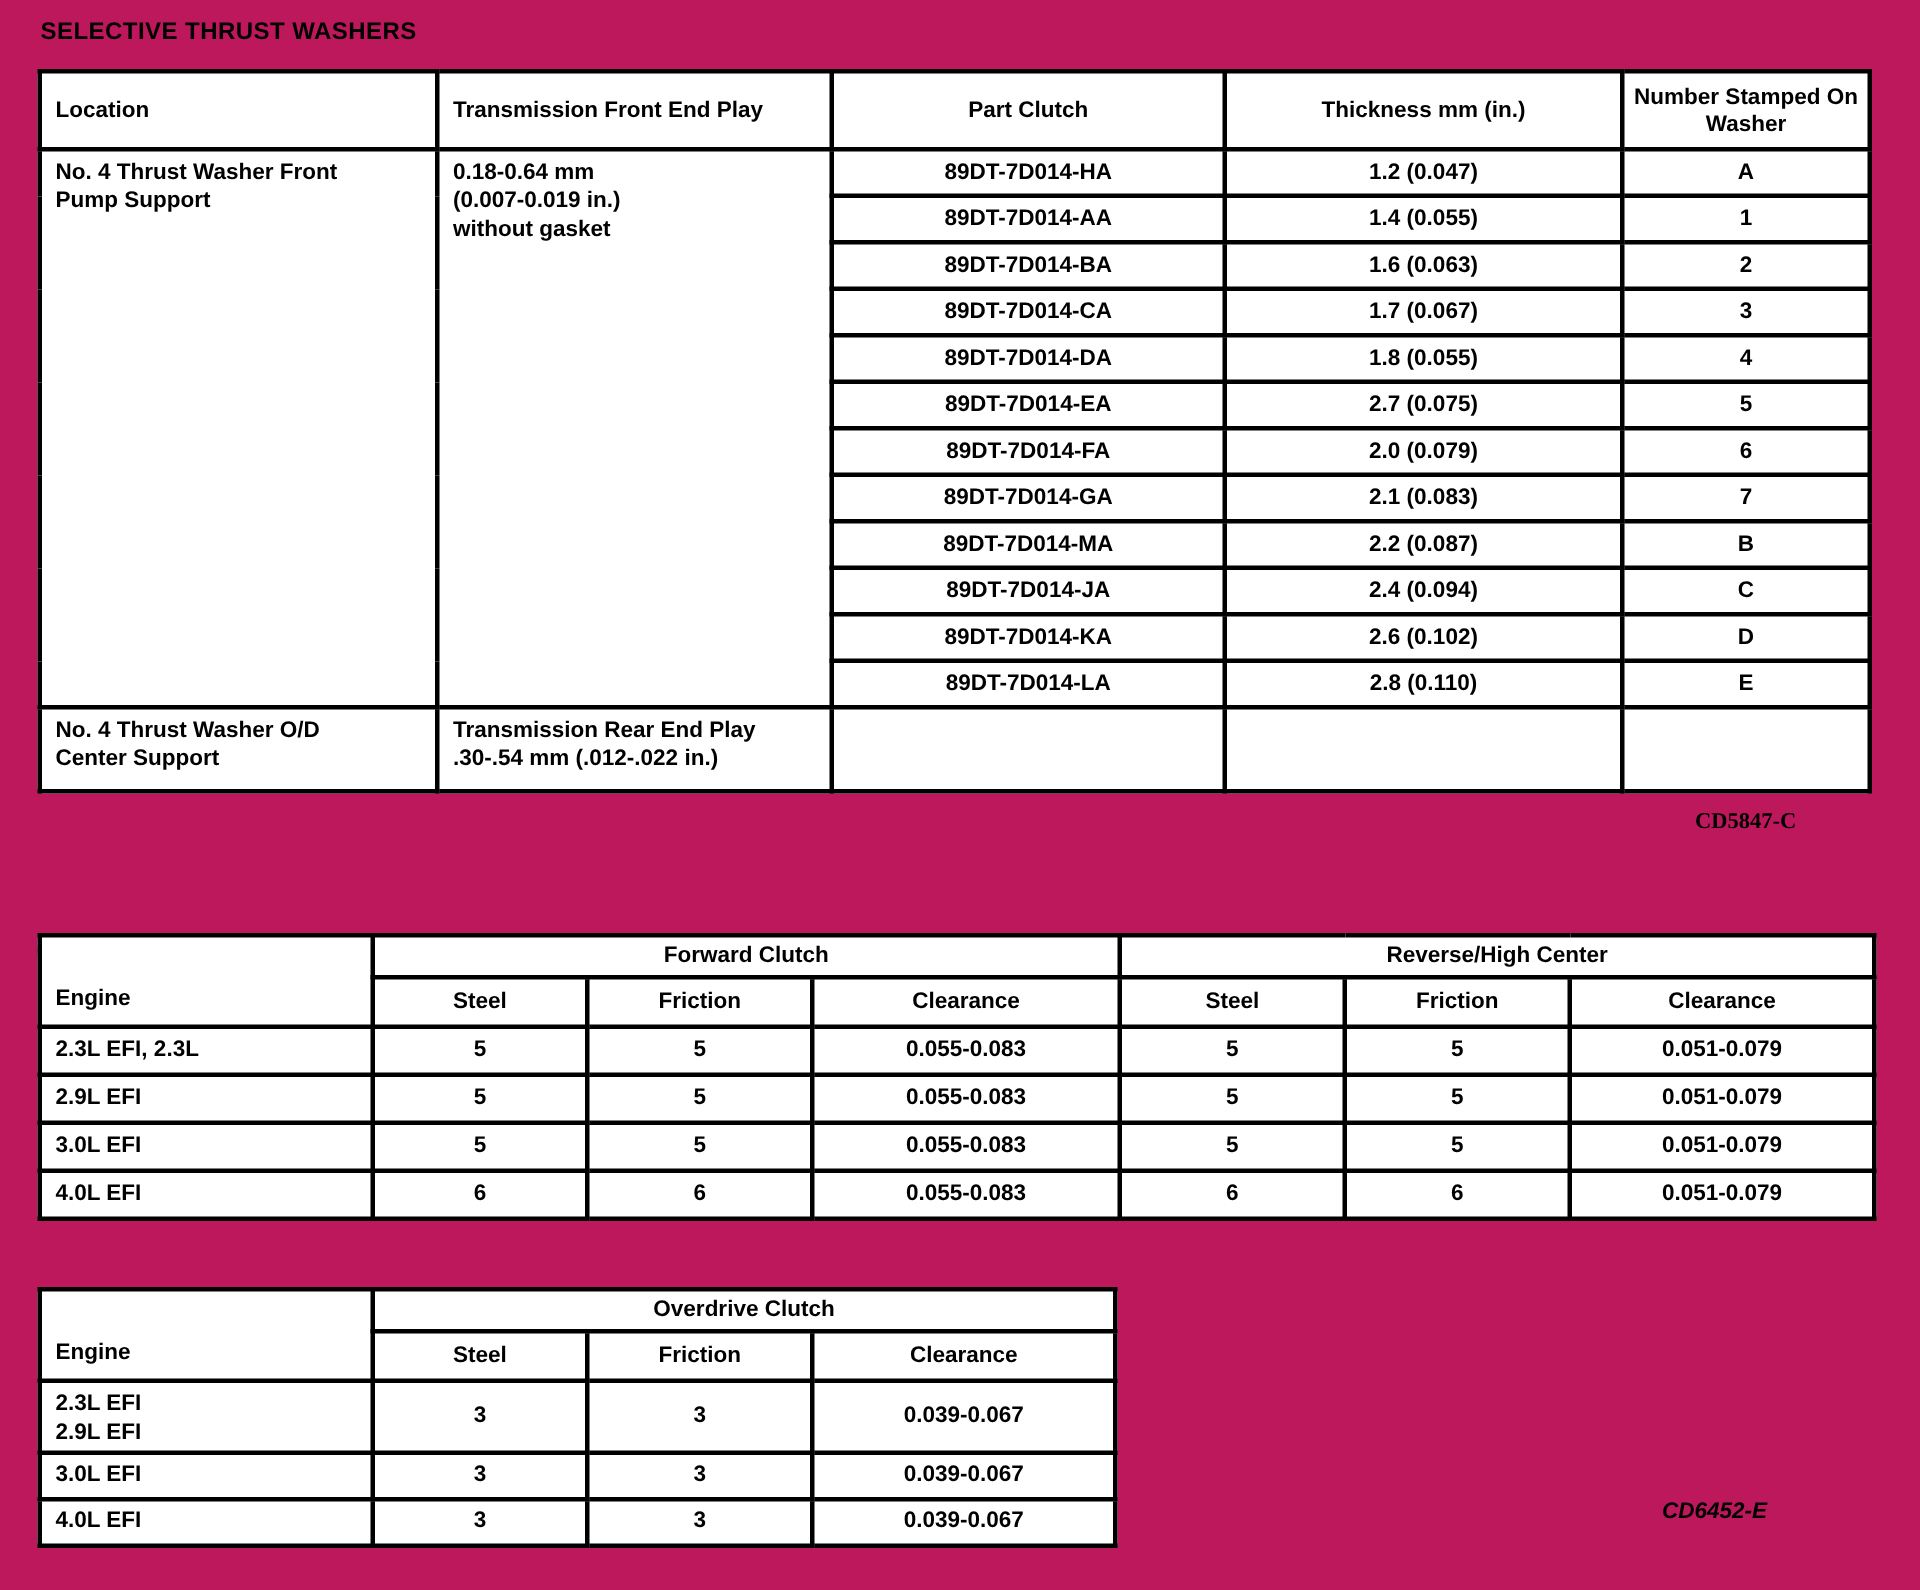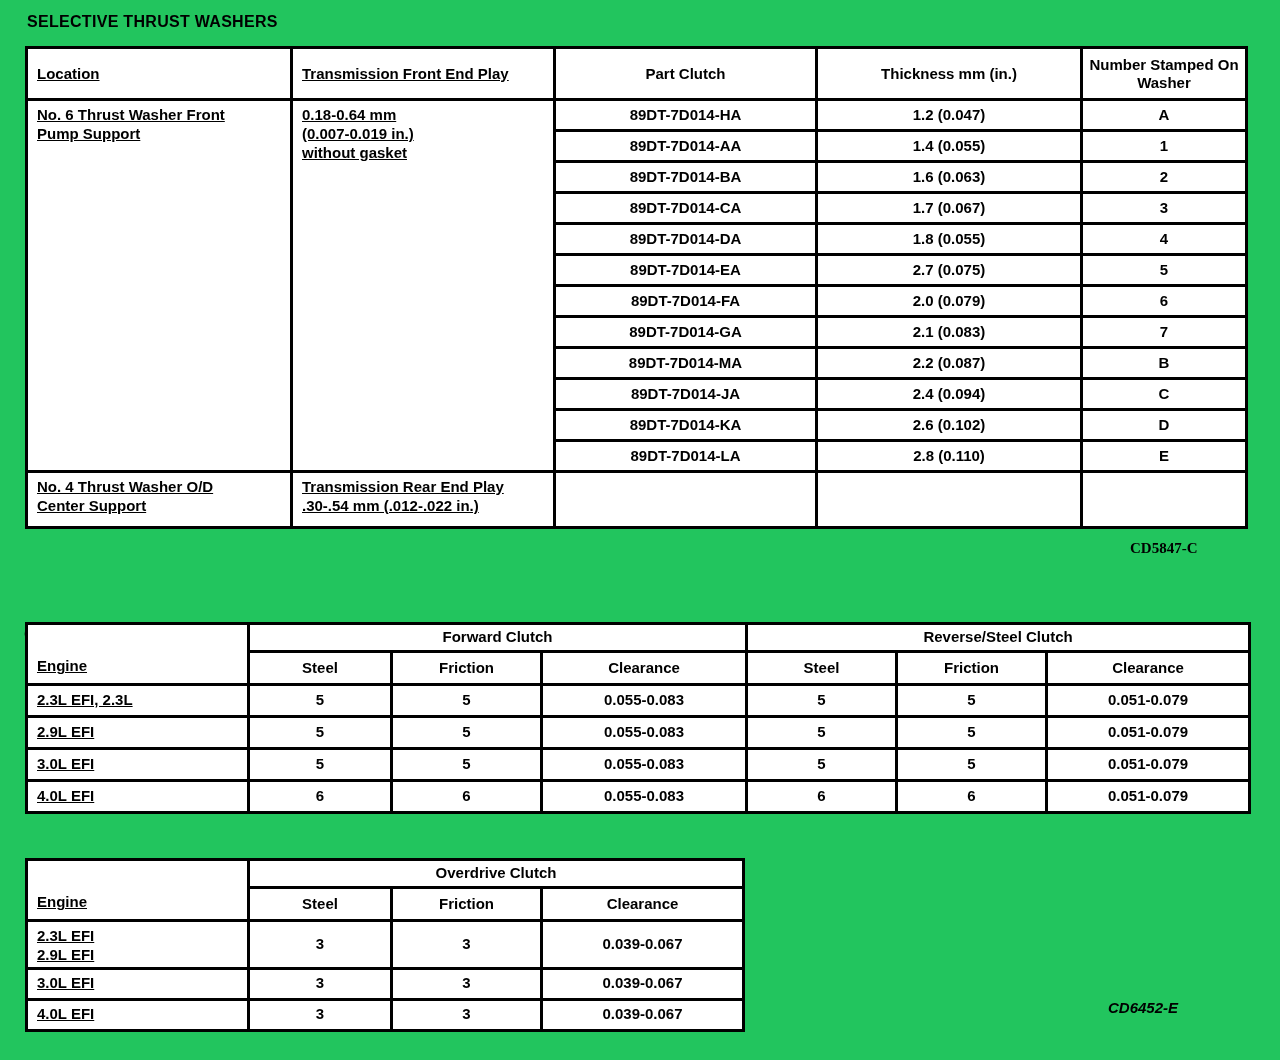--- a/index.html
+++ b/index.html
@@ -1,29 +1,29 @@
 <!DOCTYPE html>
 <html><head>
 <meta charset="utf-8">
 <style>
   html, body { margin: 0; padding: 0; background: #ffffff; }
   body { width: 1280px; height: 1060px; position: relative; font-family: "Liberation Sans", sans-serif; color: #000; }
-  .page { position: absolute; inset: 0; background: #22c55e; }
+  .page { position: absolute; inset: 0; background: #be185d; }
 
   .sec-title { position: absolute; font: bold 16px/1 "Liberation Sans", sans-serif; letter-spacing: .3px; }
   .code-label { position: absolute; font: bold 15px/1 "Liberation Sans", sans-serif; }
 
   table { border-collapse: collapse; table-layout: fixed; background: #fff; }
   td, th { border: 3px solid #000; font: bold 15px/1.25 "Liberation Sans", sans-serif; text-align: center; vertical-align: middle; padding: 2px 4px; overflow: hidden; }
 
   .tw-table { position: absolute; left: 25px; top: 46px; width: 1220px; }
   .cp-table { position: absolute; left: 25px; top: 622px; width: 1223px; }
   .od-table { position: absolute; left: 25px; top: 858px; width: 717px; }
 
-  .al { text-align: left; padding-left: 9px; text-decoration: underline; }
+  .al { text-align: left; padding-left: 9px; }
   .vt { vertical-align: top; padding-top: 5px; }
   .vb { vertical-align: bottom; padding-bottom: 7px; }
   .hdr th { line-height: 1.15; }
 </style>
 </head>
 <body>
 
 <div class="page">
 
   <div class="sec-title" style="left:27px; top:14px;">SELECTIVE THRUST WASHERS</div>
@@ -39,21 +39,21 @@
     <tbody>
         <tr class="hdr" style="height:52px">
       <th class="al">Location</th>
       <th class="al">Transmission Front End Play</th>
       <th>Part Clutch</th>
       <th>Thickness mm (in.)</th>
       <th>Number Stamped On Washer</th>
     </tr>
     <tr style="height:31px">
       <td class="al vt" rowspan="12">
-        <div>No. 6 Thrust Washer Front</div>
+        <div>No. 4 Thrust Washer Front</div>
         <div>Pump Support</div>
       </td>
       <td class="al vt" rowspan="12">
         <div>0.18-0.64 mm</div>
         <div>(0.007-0.019 in.)</div>
         <div>without gasket</div>
       </td>
       <td>89DT-7D014-HA</td>
       <td>1.2 (0.047)</td>
       <td>A</td>
@@ -140,21 +140,21 @@
         <col style="width:150px">
         <col style="width:205px">
         <col style="width:150px">
         <col style="width:150px">
         <col style="width:203px">
     </colgroup>
     <tbody>
         <tr style="height:28px">
       <th class="al vb" rowspan="2">Engine</th>
       <th colspan="3">Forward Clutch</th>
-      <th colspan="3">Reverse/Steel Clutch</th>
+      <th colspan="3">Reverse/High Center</th>
     </tr>
     <tr style="height:33px">
       <th>Steel</th>
       <th>Friction</th>
       <th>Clearance</th>
       <th>Steel</th>
       <th>Friction</th>
       <th>Clearance</th>
     </tr>
     <tr style="height:32px">

